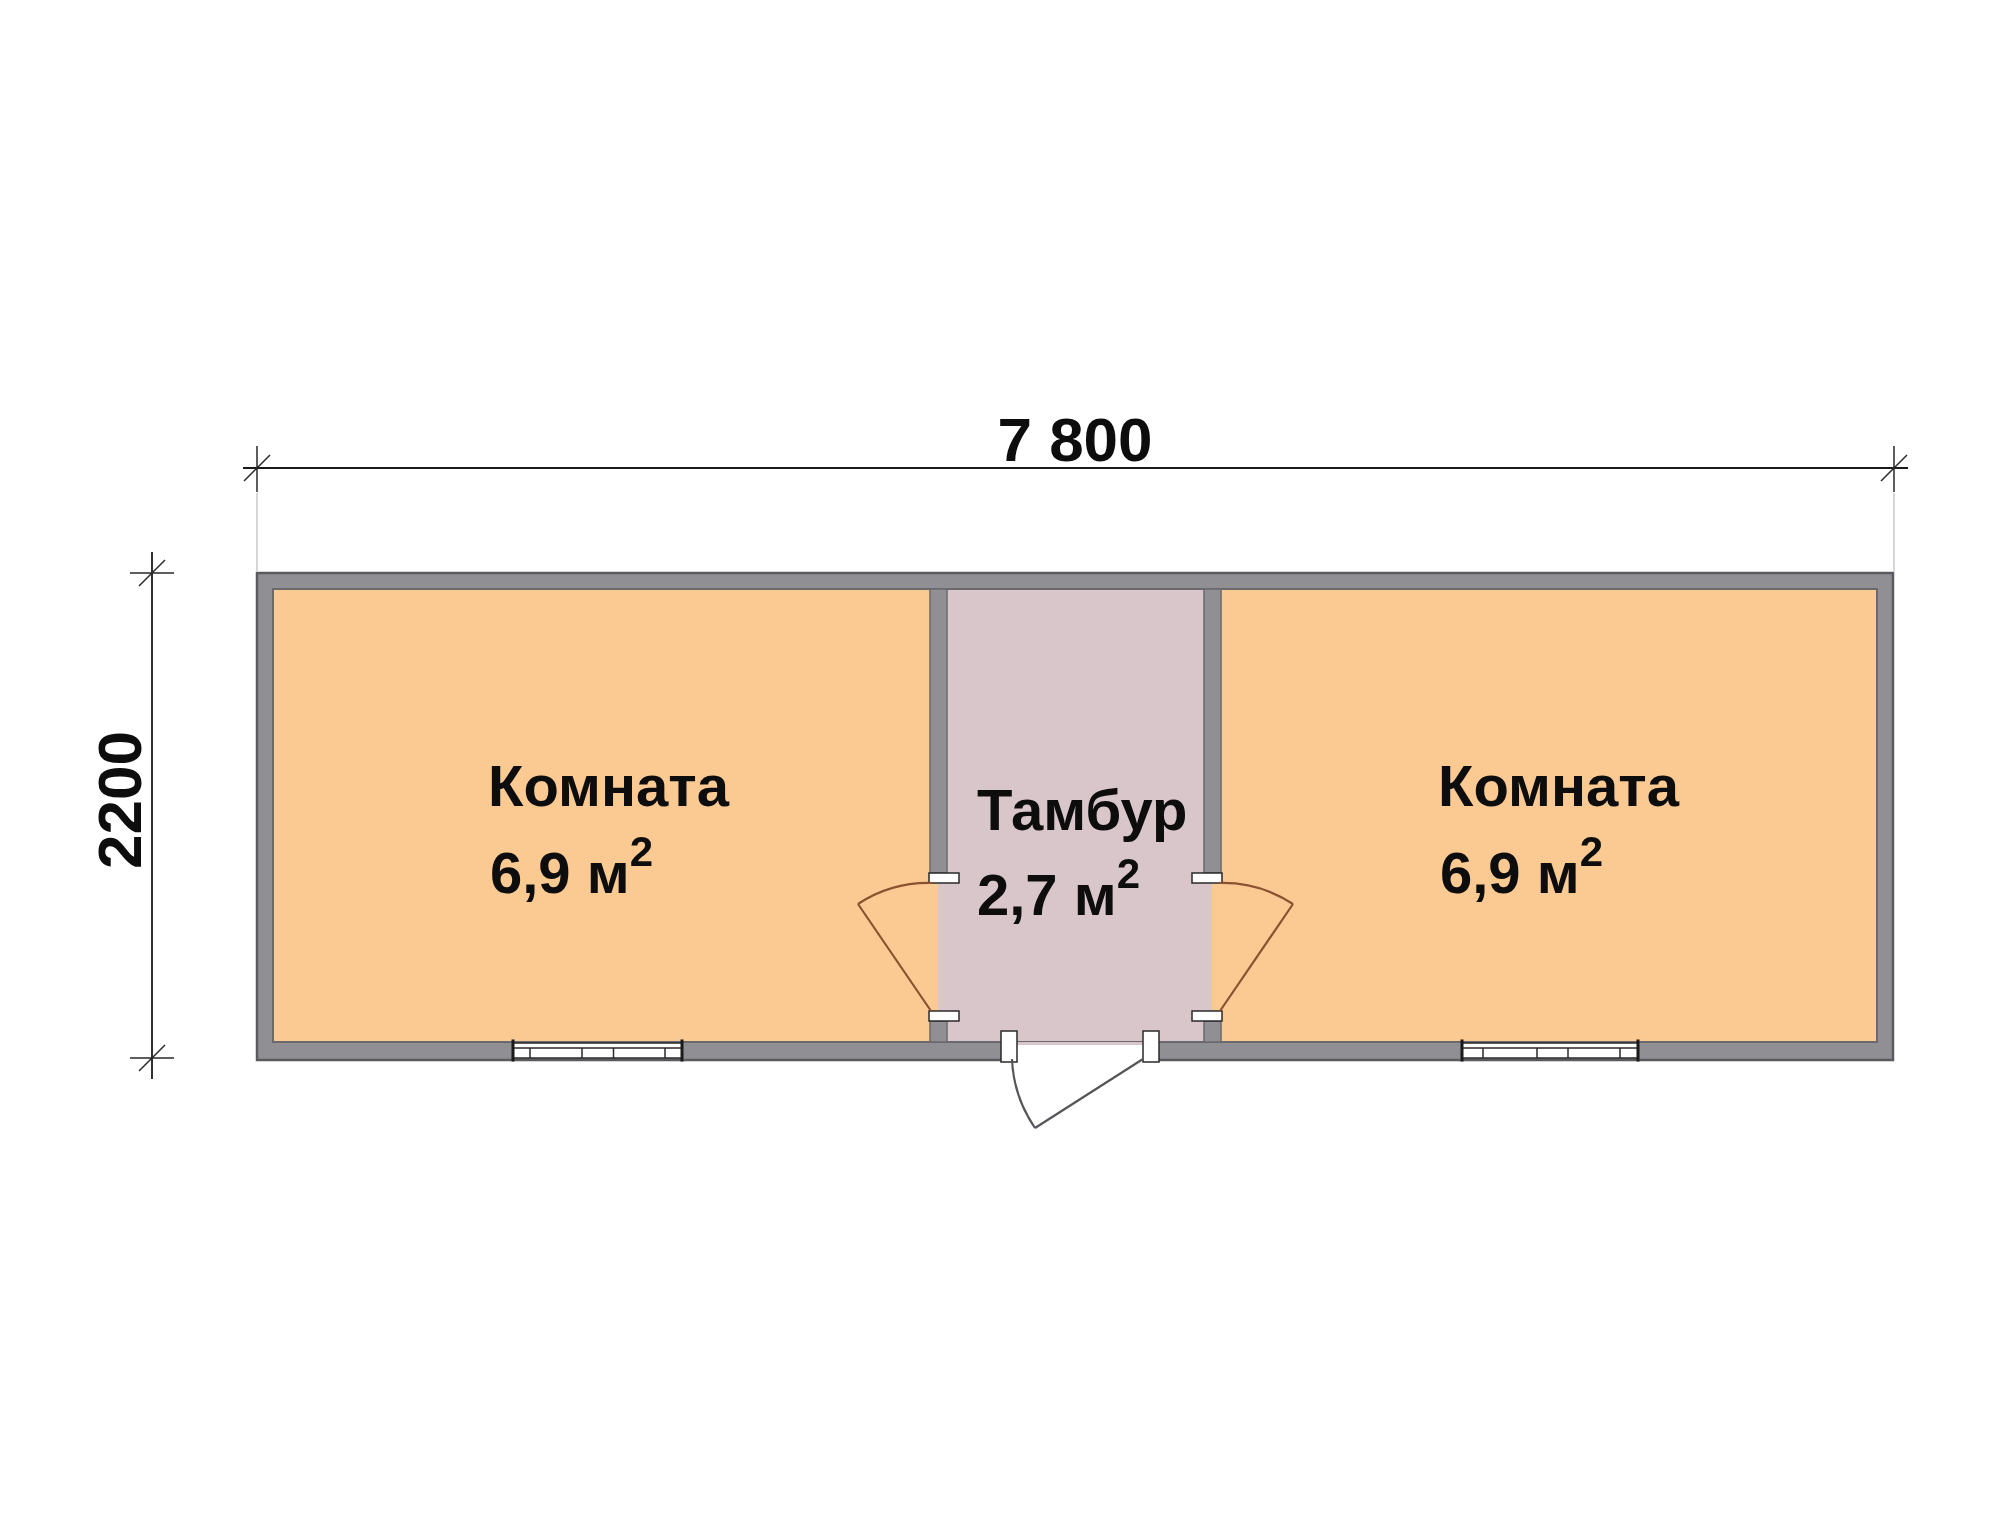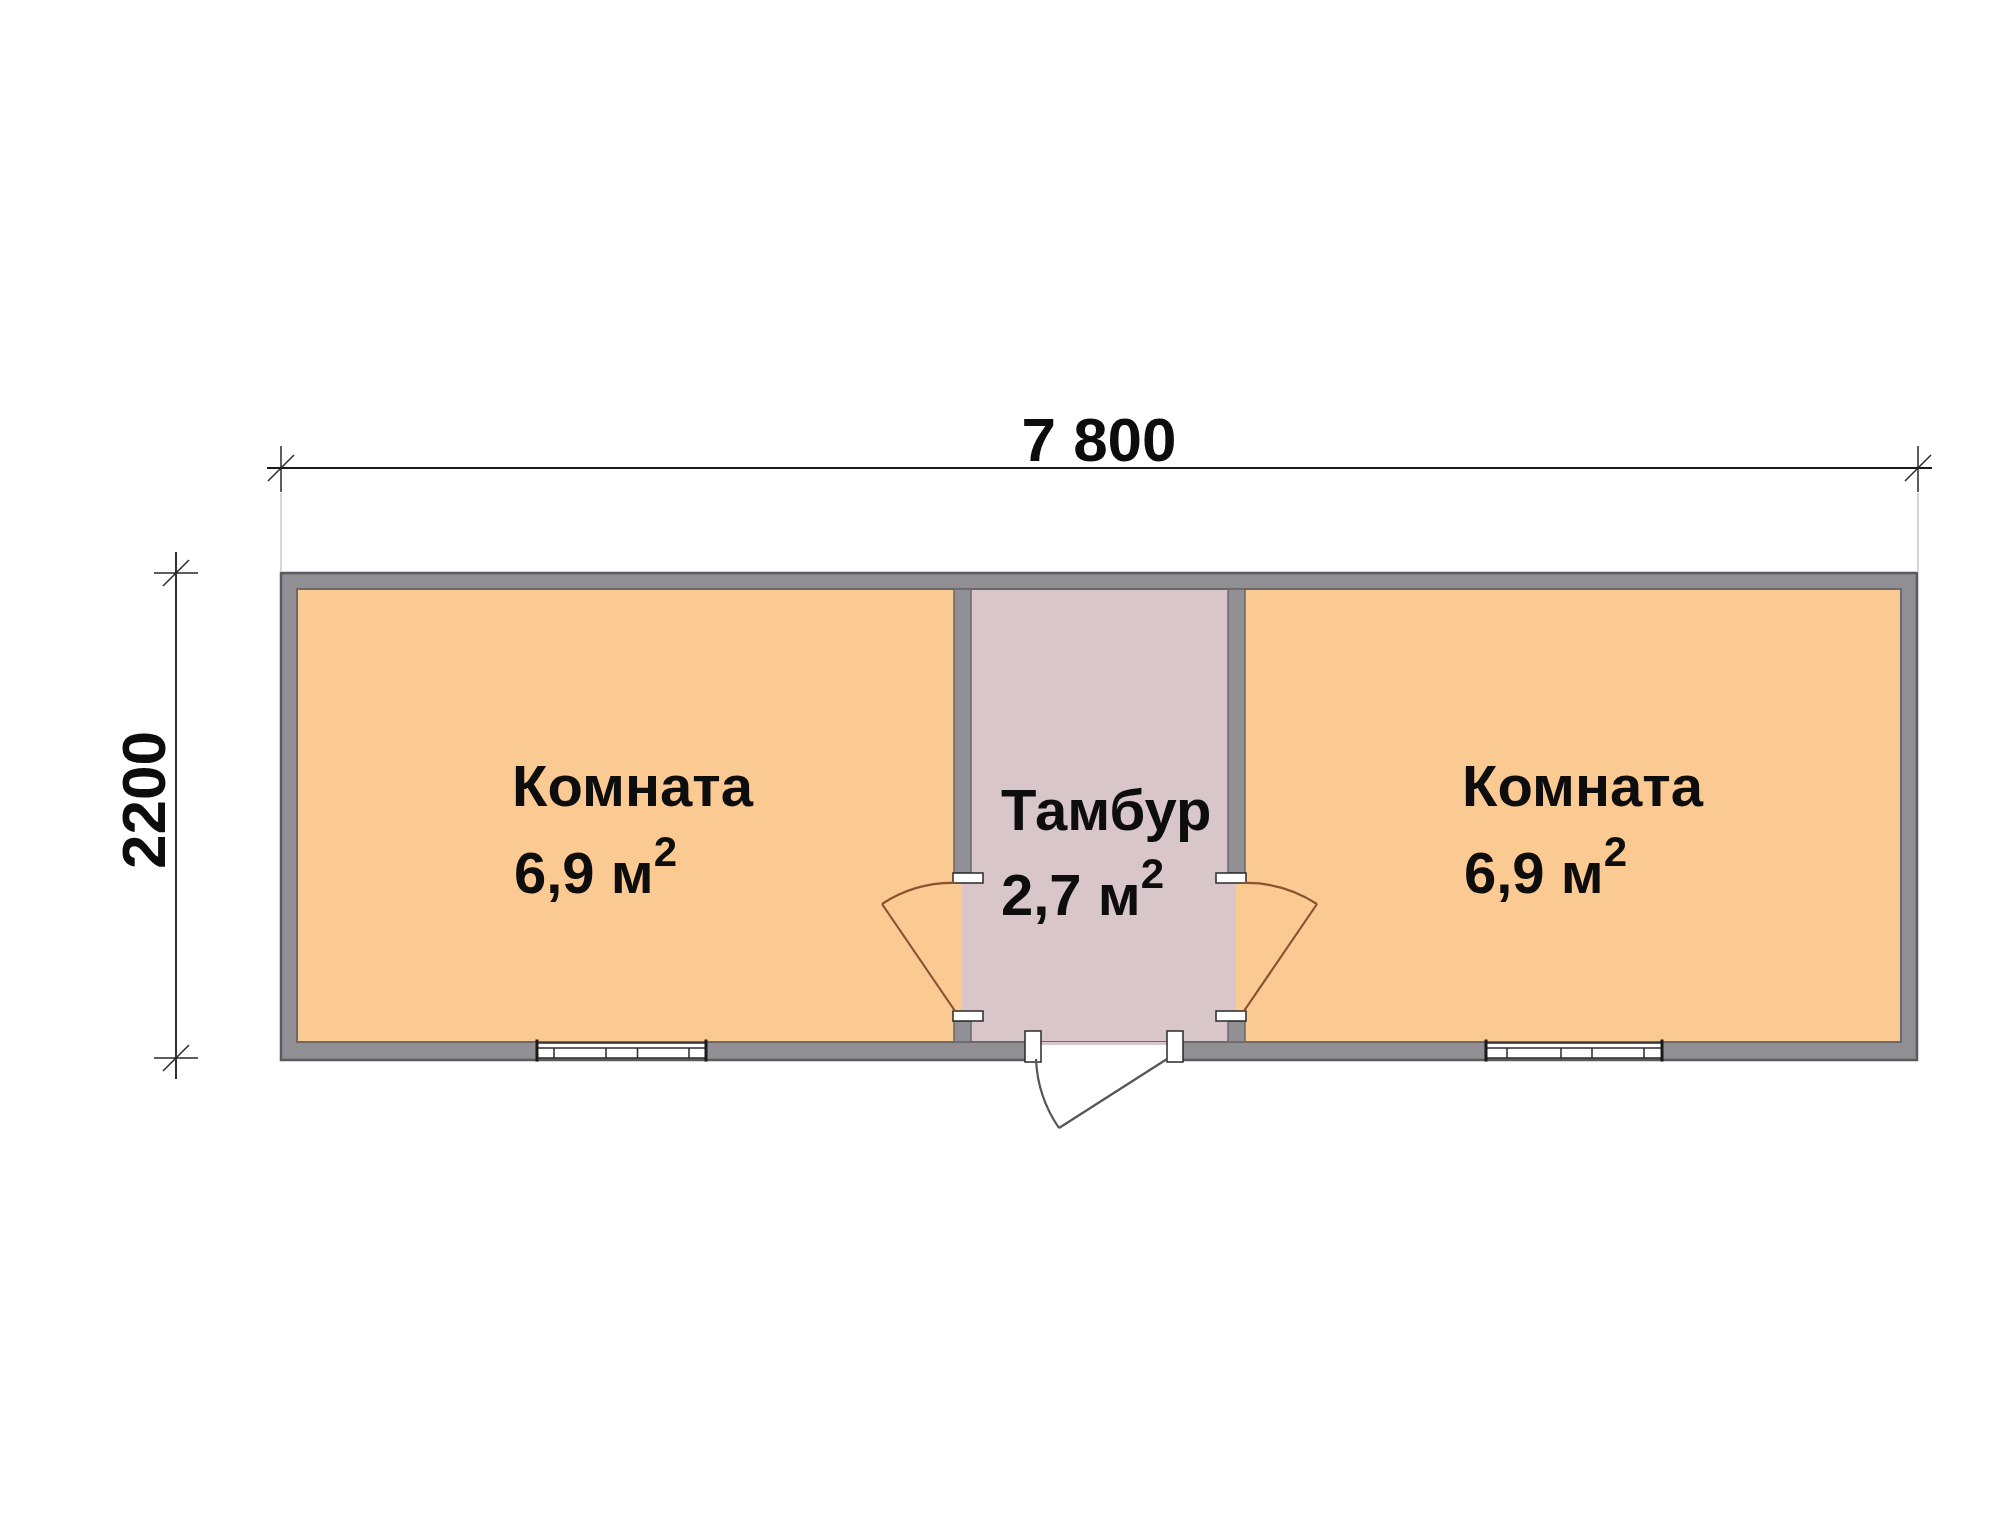--- a/index.html
+++ b/index.html
@@ -1,16 +1,16 @@
 <!DOCTYPE html>
 <html><head>
 <meta charset="utf-8">
 <style>
   html,body { margin:0; padding:0; background:#ffffff; }
-  .stage { position:relative; width:1927px; height:1538px; background:#ffffff; overflow:hidden;padding-left:24px; }
+  .stage { position:relative; width:1927px; height:1538px; background:#ffffff; overflow:hidden; }
   svg { display:block; }
   .label { font-family:"Liberation Sans", sans-serif; font-weight:bold; font-size:58px; fill:#0d0d0d; }
   .sup   { font-size:42px; }
   .dim   { font-family:"Liberation Sans", sans-serif; font-weight:bold; font-size:62px; fill:#0d0d0d; }
   .wall-stroke { stroke:#69696e; stroke-width:1.5; }
   .jamb { fill:#ffffff; stroke:#2a2a2a; stroke-width:1.5; }
   .win-frame { fill:#ffffff; stroke:#2a2a2a; stroke-width:1.5; }
   .win-lines { stroke:#2a2a2a; stroke-width:1.5; fill:none; }
   .win-ends  { stroke:#1a1a1a; stroke-width:3; fill:none; }
   .dim-line  { stroke:#1a1a1a; stroke-width:1.8; fill:none; }

